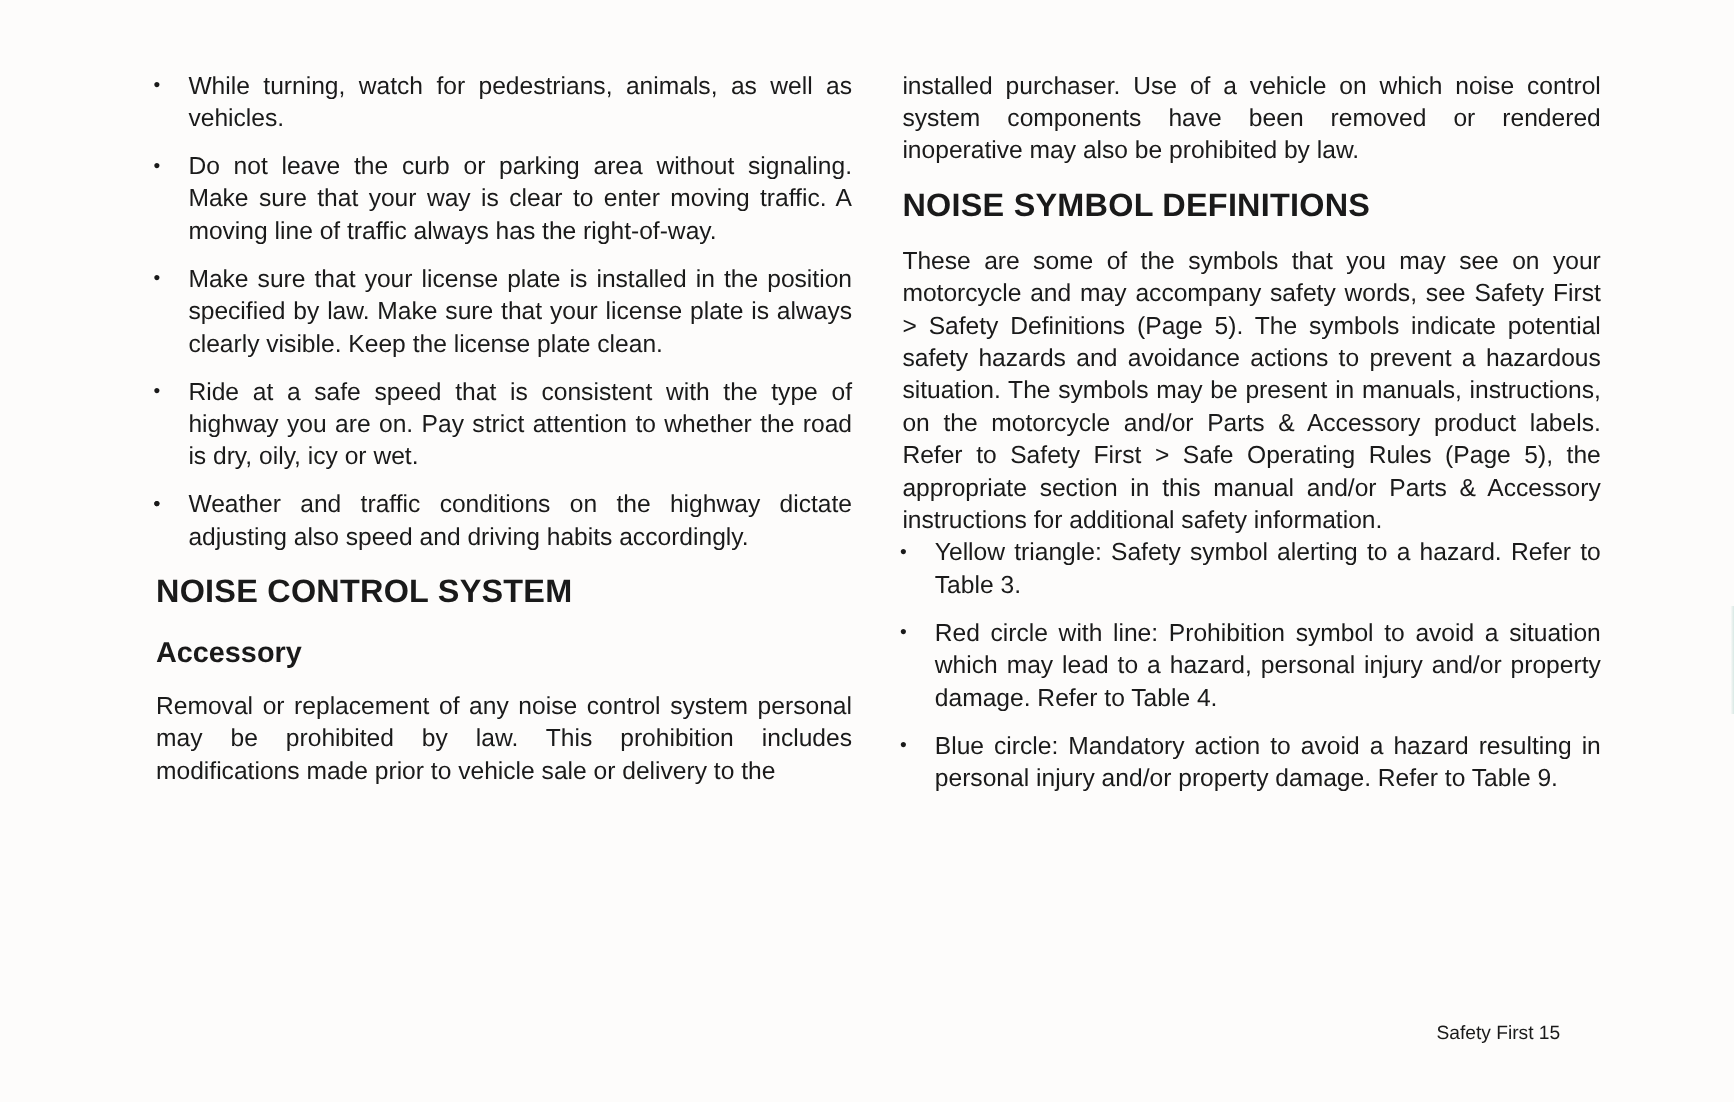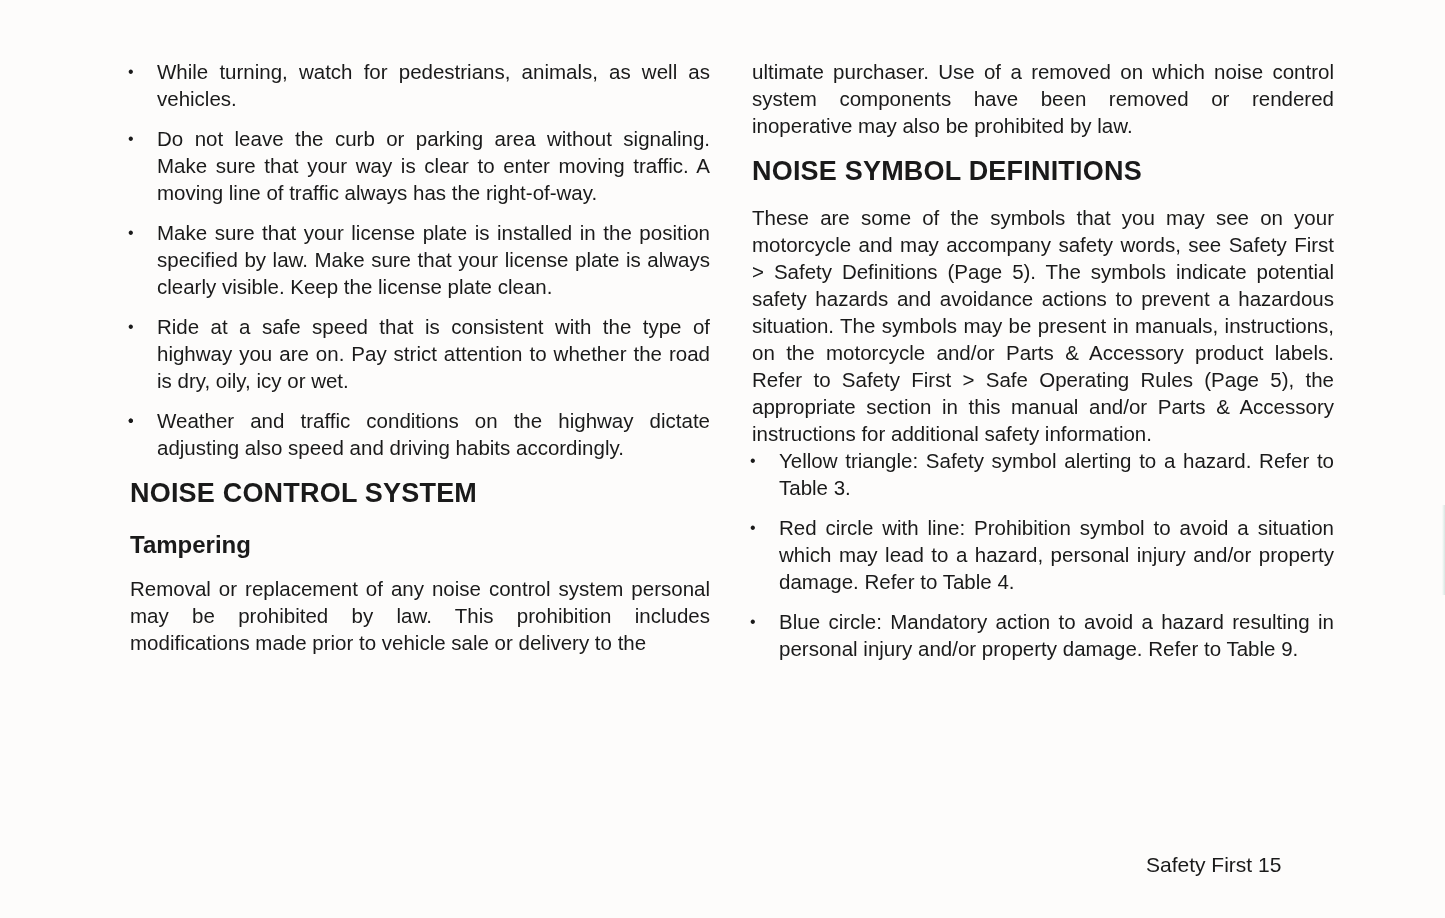--- a/index.html
+++ b/index.html
@@ -61,46 +61,46 @@
       font-size: 24px;
       font-weight: bold;
       margin: 0;
     }
     .left-h1 { margin-top: 17px; margin-bottom: 22px; }
     .left-h2 { margin-bottom: 16px; }
     .right-h1 { margin-top: 17px; margin-bottom: 17px; }
     .right-intro { }
     .footer {
       position: absolute;
-      left: 1146px;
+      left: 1197px;
       top: 853px;
-      font-size: 21px;
+      font-size: 16px;
     }
   </style>
 </head>
 <body>
 
 <div class="page-edge"></div>
 
 <div class="col col-left">
   <ul>
     <li><span class="bullet">•</span><span>While turning, watch for pedestrians, animals, as well as vehicles.</span></li>
     <li><span class="bullet">•</span><span>Do not leave the curb or parking area without signaling. Make sure that your way is clear to enter moving traffic. A moving line of traffic always has the right-of-way.</span></li>
     <li><span class="bullet">•</span><span>Make sure that your license plate is installed in the position specified by law. Make sure that your license plate is always clearly visible. Keep the license plate clean.</span></li>
     <li><span class="bullet">•</span><span>Ride at a safe speed that is consistent with the type of highway you are on. Pay strict attention to whether the road is dry, oily, icy or wet.</span></li>
     <li><span class="bullet">•</span></li>
     <li><span class="bullet">•</span><span>Weather and traffic conditions on the highway dictate adjusting also speed and driving habits accordingly.</span></li>
   </ul>
   <h1 class="left-h1">NOISE CONTROL SYSTEM</h1>
-  <h2 class="left-h2">Tampering</h2>
+  <h2 class="left-h2">Accessory</h2>
   <p>Removal or replacement of any noise control system personal may be prohibited by law. This prohibition includes modifications made prior to vehicle sale or delivery to the</p>
 </div>
 
 <div class="col col-right">
-  <p>ultimate purchaser. Use of a removed on which noise control system components have been removed or rendered inoperative may also be prohibited by law.</p>
+  <p>installed purchaser. Use of a vehicle on which noise control system components have been removed or rendered inoperative may also be prohibited by law.</p>
   <h1 class="right-h1">NOISE SYMBOL DEFINITIONS</h1>
   <p class="right-intro">These are some of the symbols that you may see on your motorcycle and may accompany safety words, see Safety First &gt; Safety Definitions (Page 5). The symbols indicate potential safety hazards and avoidance actions to prevent a hazardous situation. The symbols may be present in manuals, instructions, on the motorcycle and/or Parts &amp; Accessory product labels. Refer to Safety First &gt; Safe Operating Rules (Page 5), the appropriate section in this manual and/or Parts &amp; Accessory instructions for additional safety information.</p>
   <ul>
     <li><span class="bullet">•</span><span>Yellow triangle: Safety symbol alerting to a hazard. Refer to Table 3.</span></li>
     <li><span class="bullet">•</span><span>Red circle with line: Prohibition symbol to avoid a situation which may lead to a hazard, personal injury and/or property damage. Refer to Table 4.</span></li>
     <li><span class="bullet">•</span><span>Blue circle: Mandatory action to avoid a hazard resulting in personal injury and/or property damage. Refer to Table 9.</span></li>
   </ul>
 </div>
 
 <div class="footer">Safety First 15</div>

